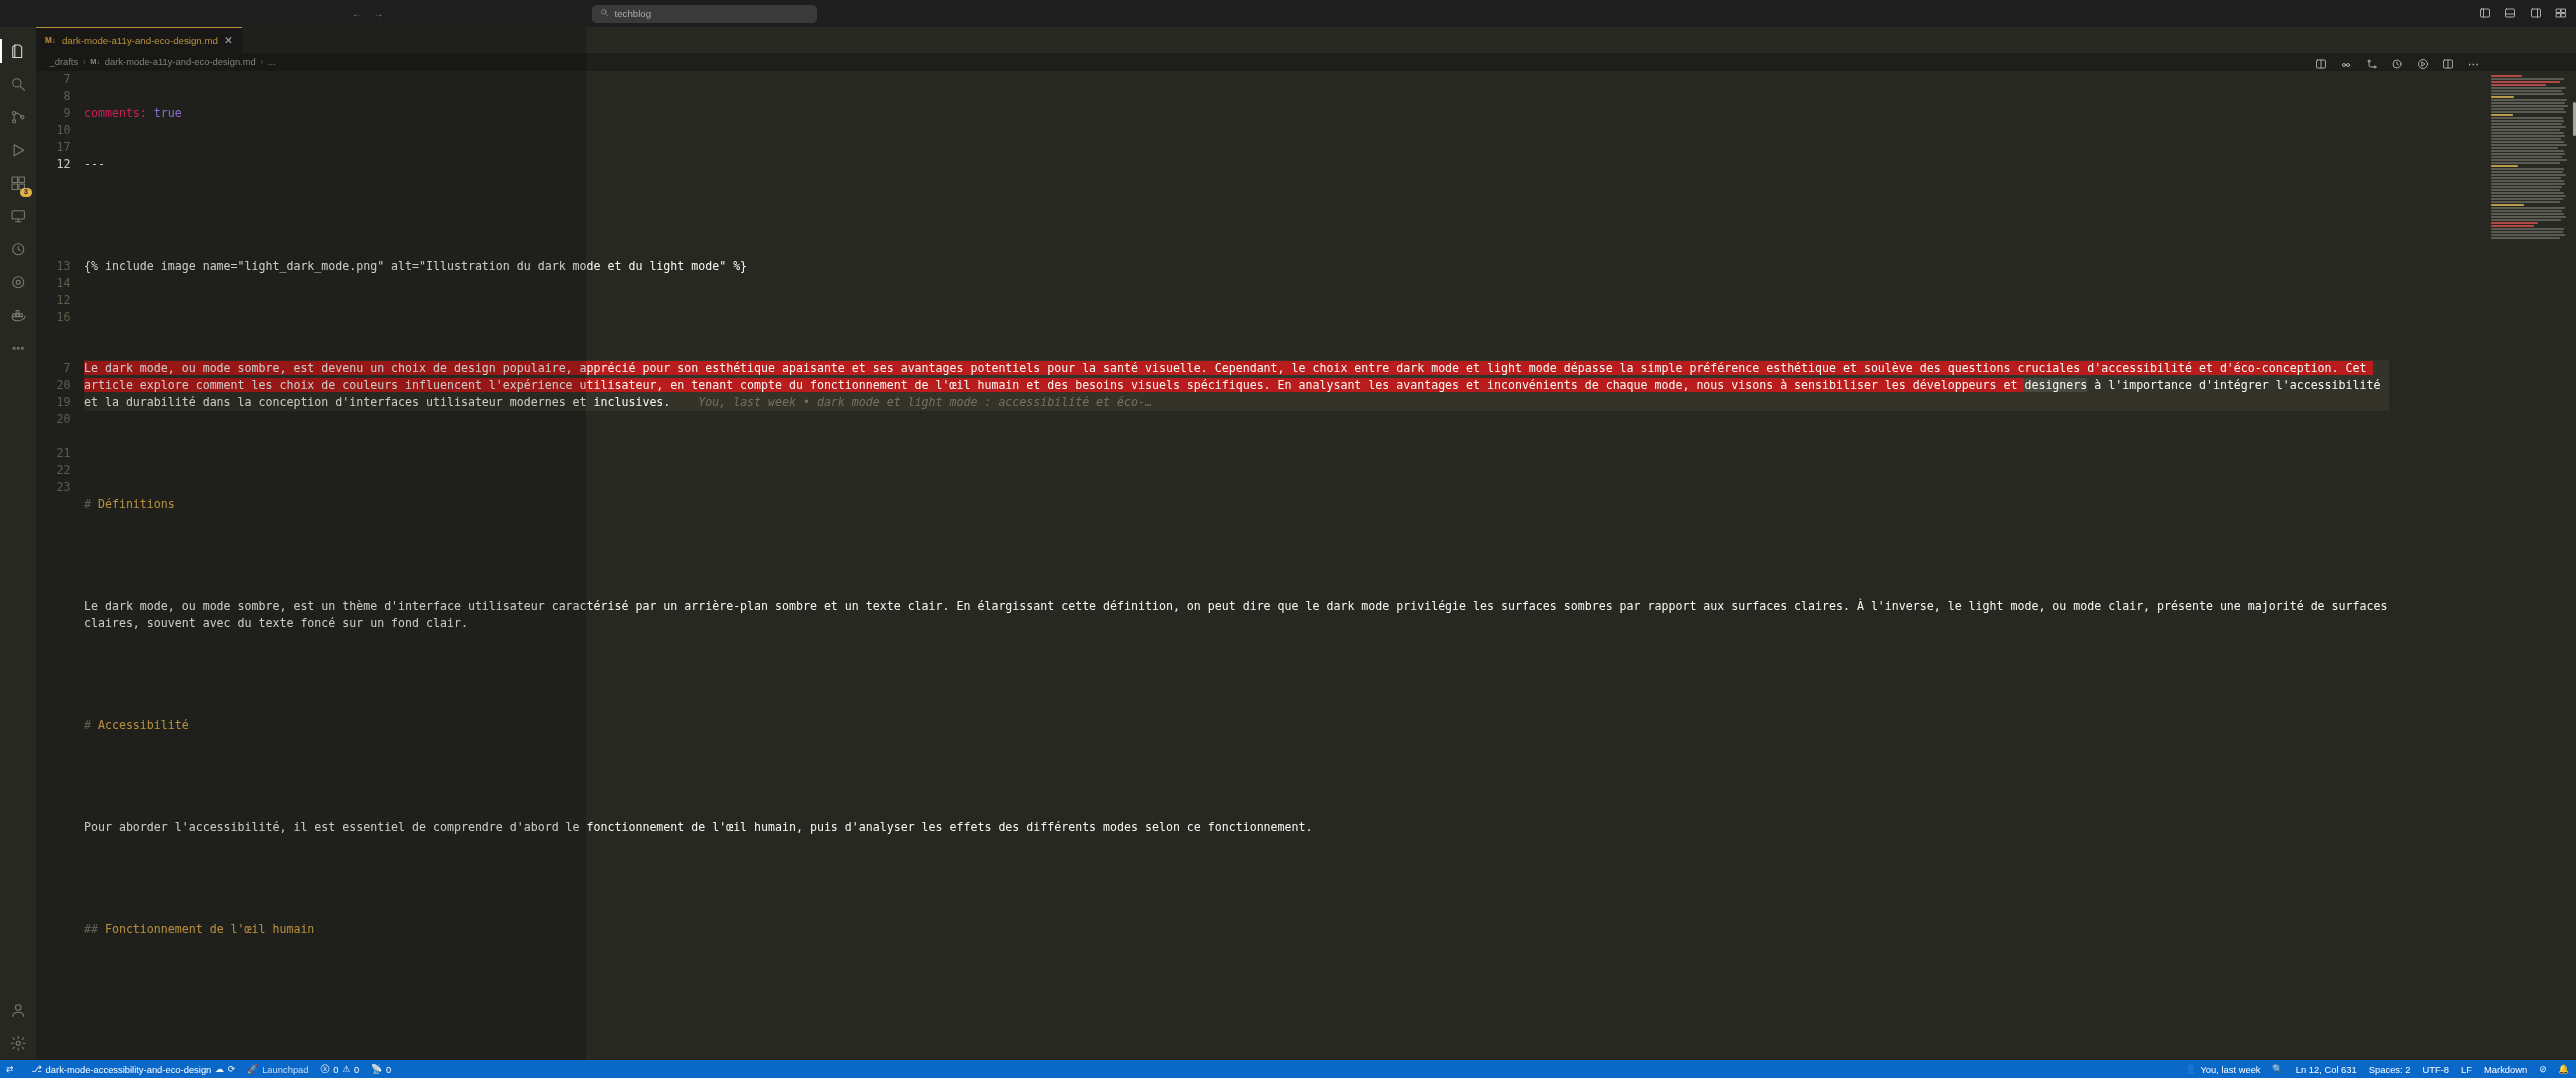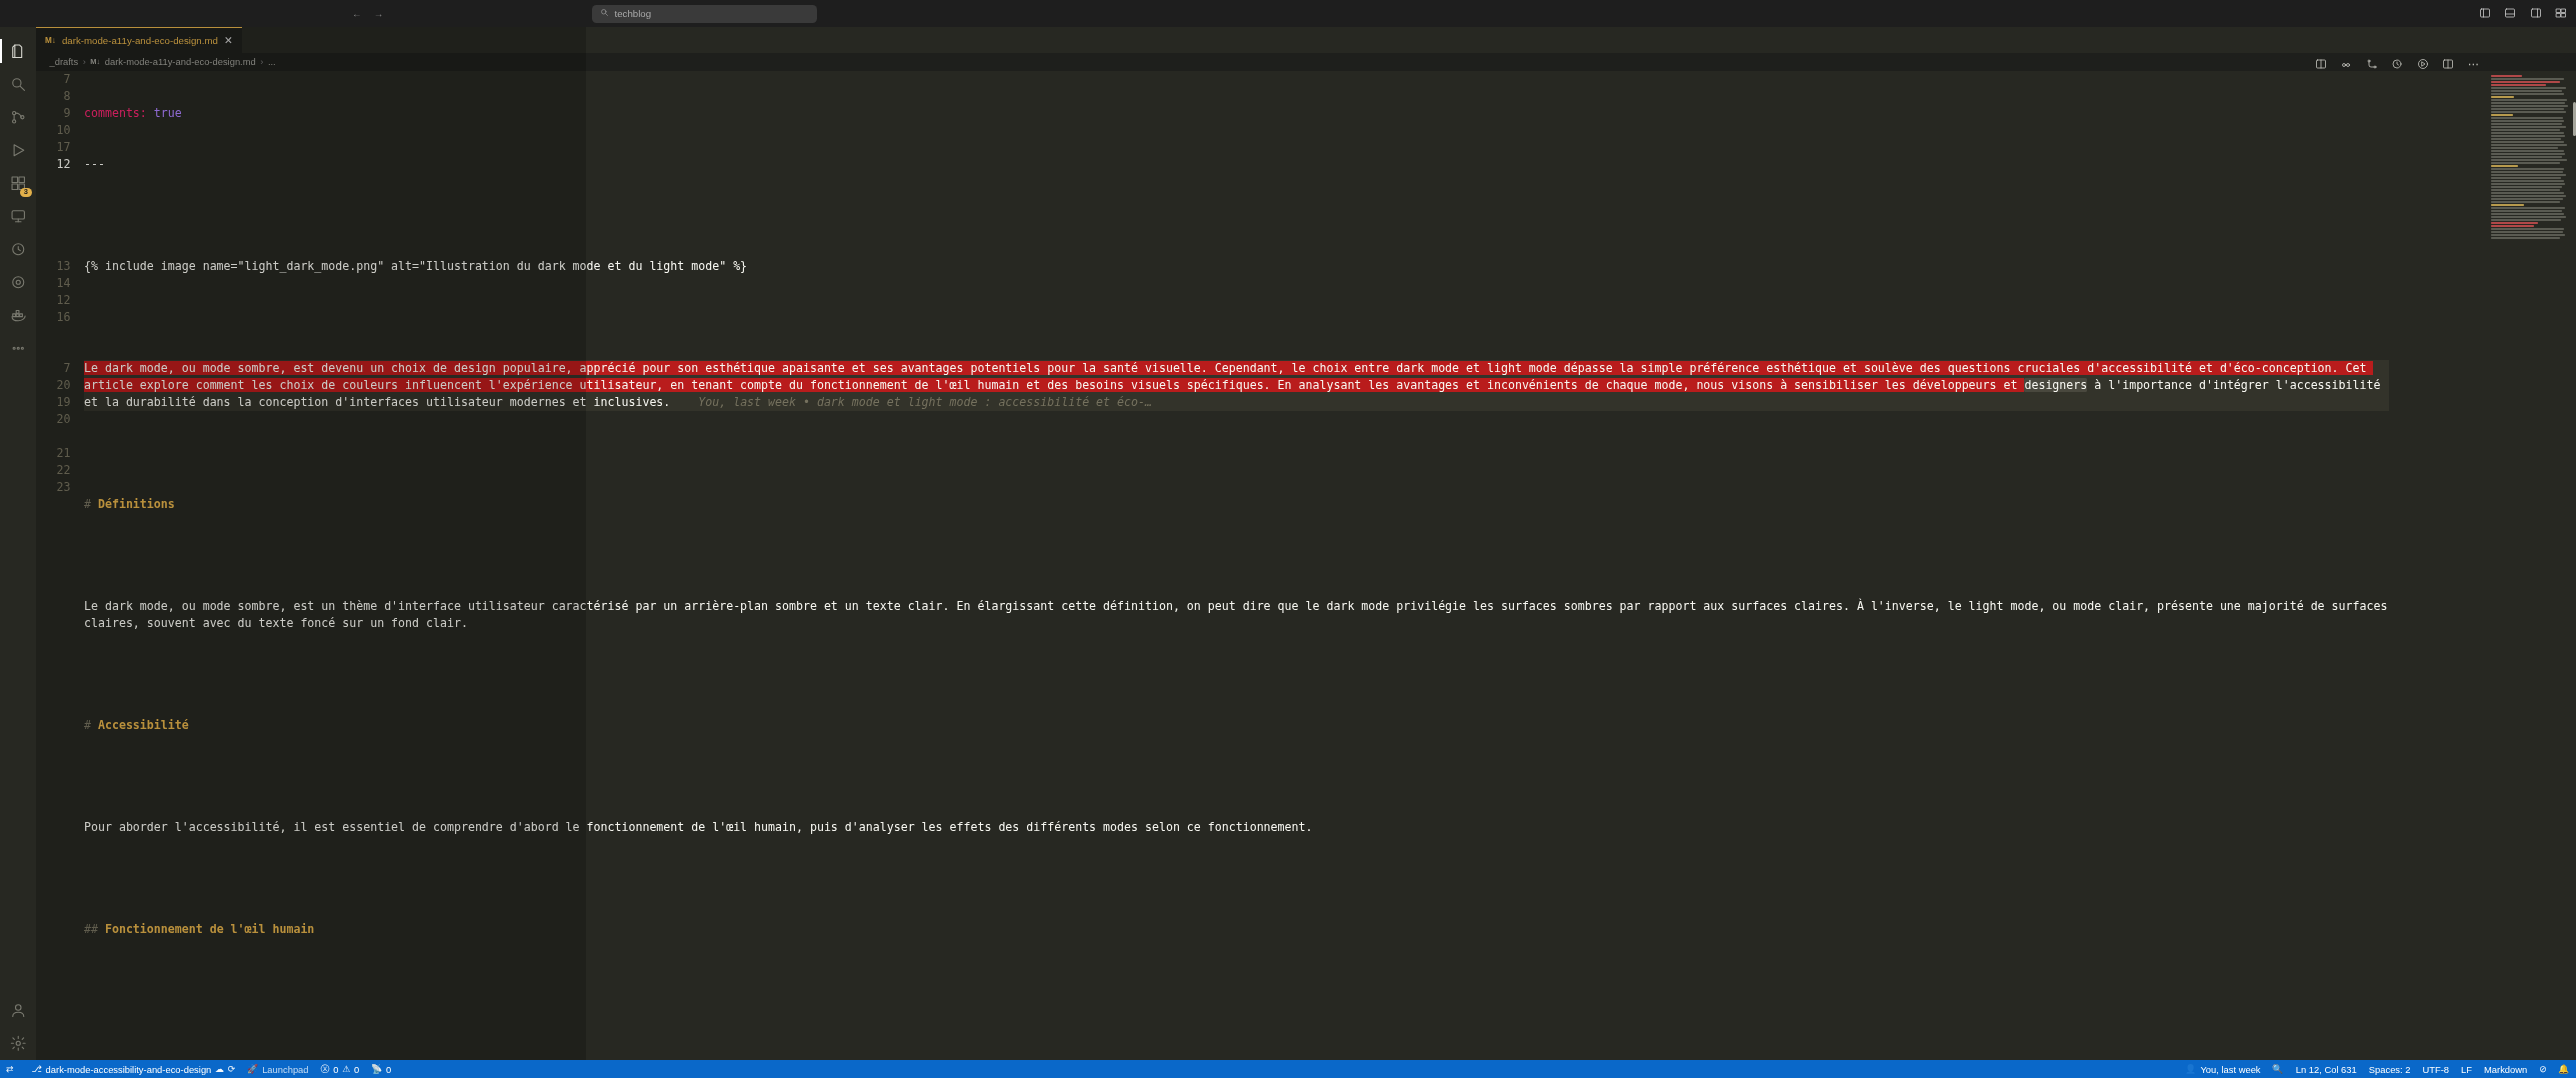--- a/index.html
+++ b/index.html
@@ -189,21 +189,21 @@
     color: #f8f8f2;
     white-space: pre-wrap;
     overflow: hidden;
     padding-right: 97px;
   }
   .code .row { min-height: 17px; }
   .code .row.cursor-row { background: rgba(62,61,50,.55); }
   .tk-key   { color: #f92672; }
   .tk-val   { color: #ae81ff; }
   .tk-punct { color: #f8f8f2; }
-  .tk-head  { color: #e2b04a; font-weight: 700; }
+  .tk-head  { color: #e2b04a; font-weight: 400; }
   .tk-hash  { color: #75715e; }
   .sel { background: #49483e; border-radius: 1.5px; }
   .blame { color: #75715e; font-style: italic; }
   .sel-col { background: #b91c1c; }
 
   
   .overlay-dim {
     position: absolute;
     top: 0; left: 0;
     width: 550px;

